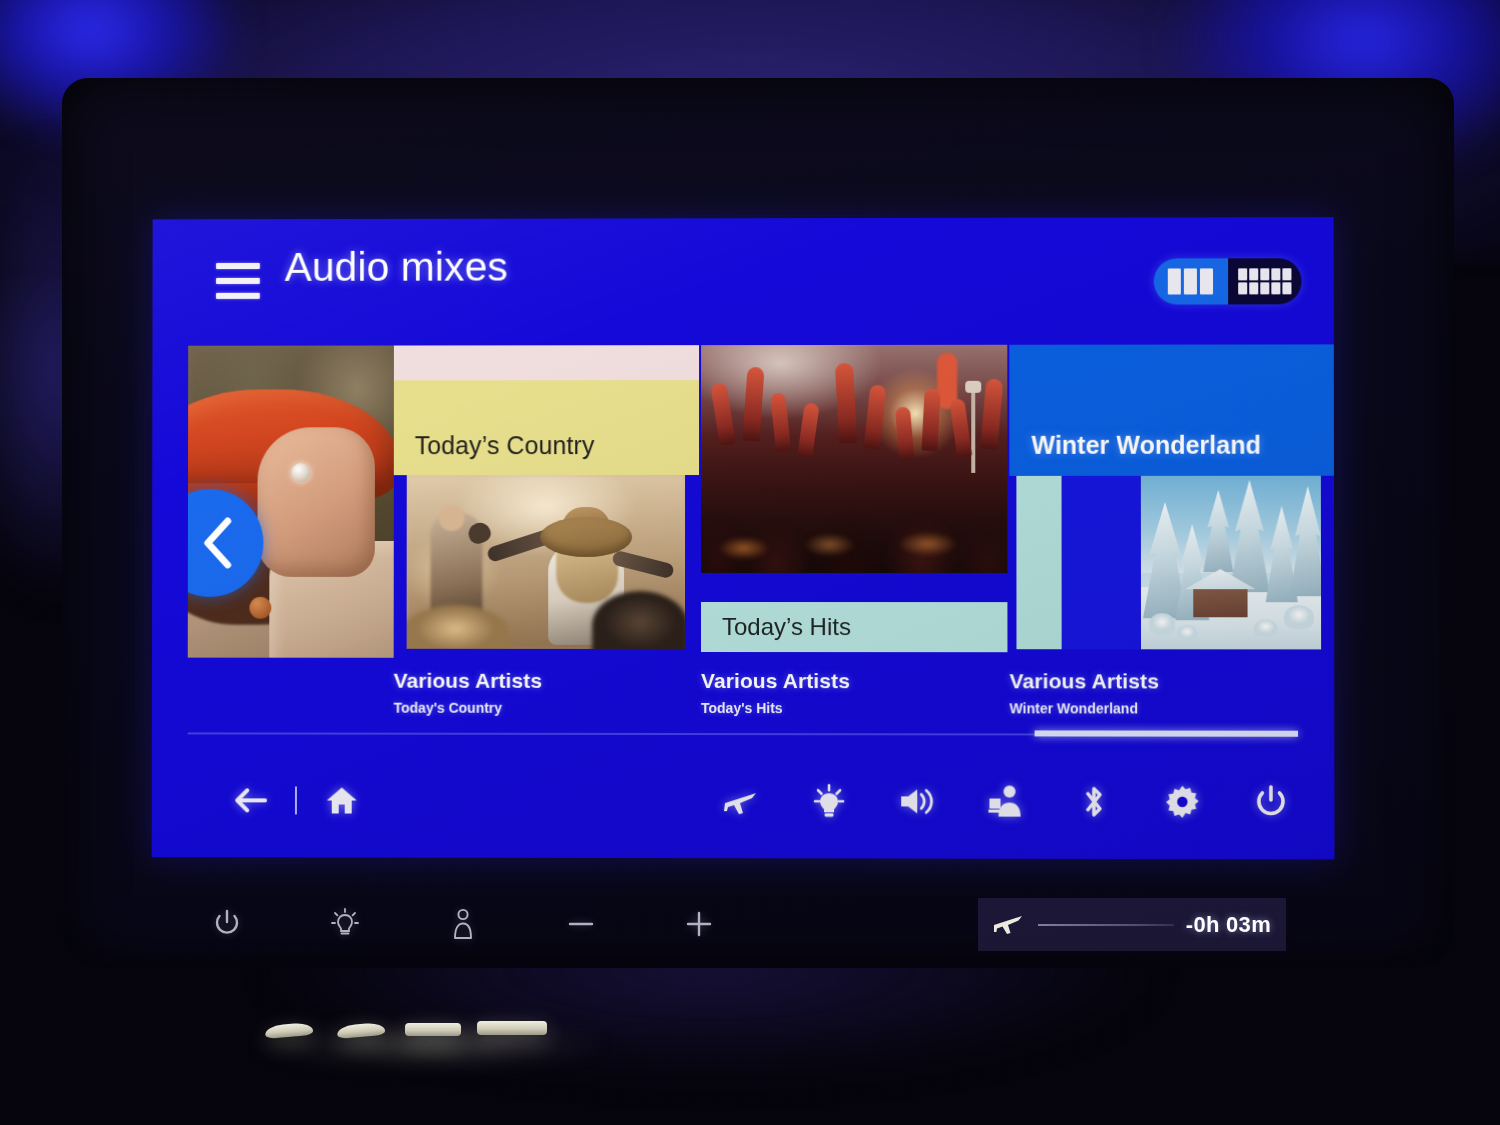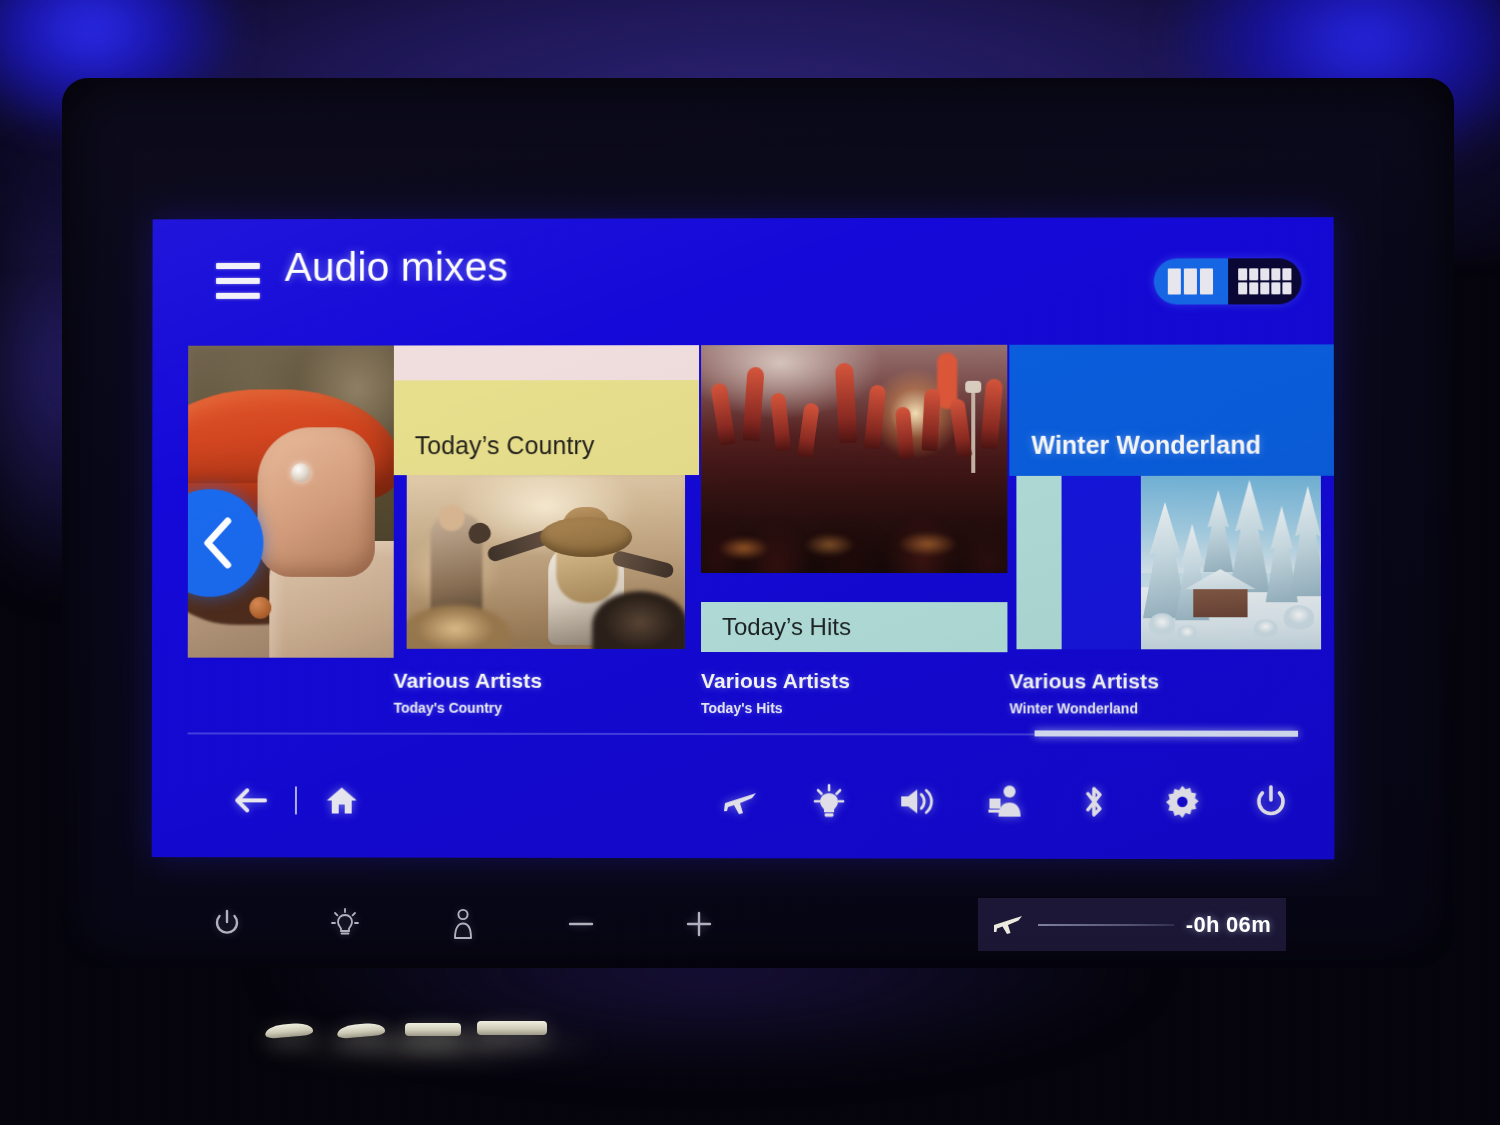--- a/index.html
+++ b/index.html
@@ -901,21 +901,21 @@
     </div>
   </div>
 
   <div id="flight-progress">
     <span id="fp-plane">
       <svg width="34" height="28" viewBox="0 0 34 28" aria-hidden="true">
         <path d="M2 16 L30 7 L26.5 11.5 L16 16 L18.5 24 L15 25 L10.5 17.5 L5 19.5 L4.4 23 L2 23 Z" fill="#eceadf"></path>
       </svg>
     </span>
     <span id="fp-track"></span>
-    <span id="fp-time">-0h 06m</span>
+    <span id="fp-time">-0h 03m</span>
   </div>
 
   <div id="hw-spill"></div>
   <div id="hardware-buttons">
     <div class="hw-btn" id="hw-curve-1"></div>
     <div class="hw-btn" id="hw-curve-2"></div>
     <div class="hw-btn" id="hw-pill-1"></div>
     <div class="hw-btn" id="hw-pill-2"></div>
   </div>
 

